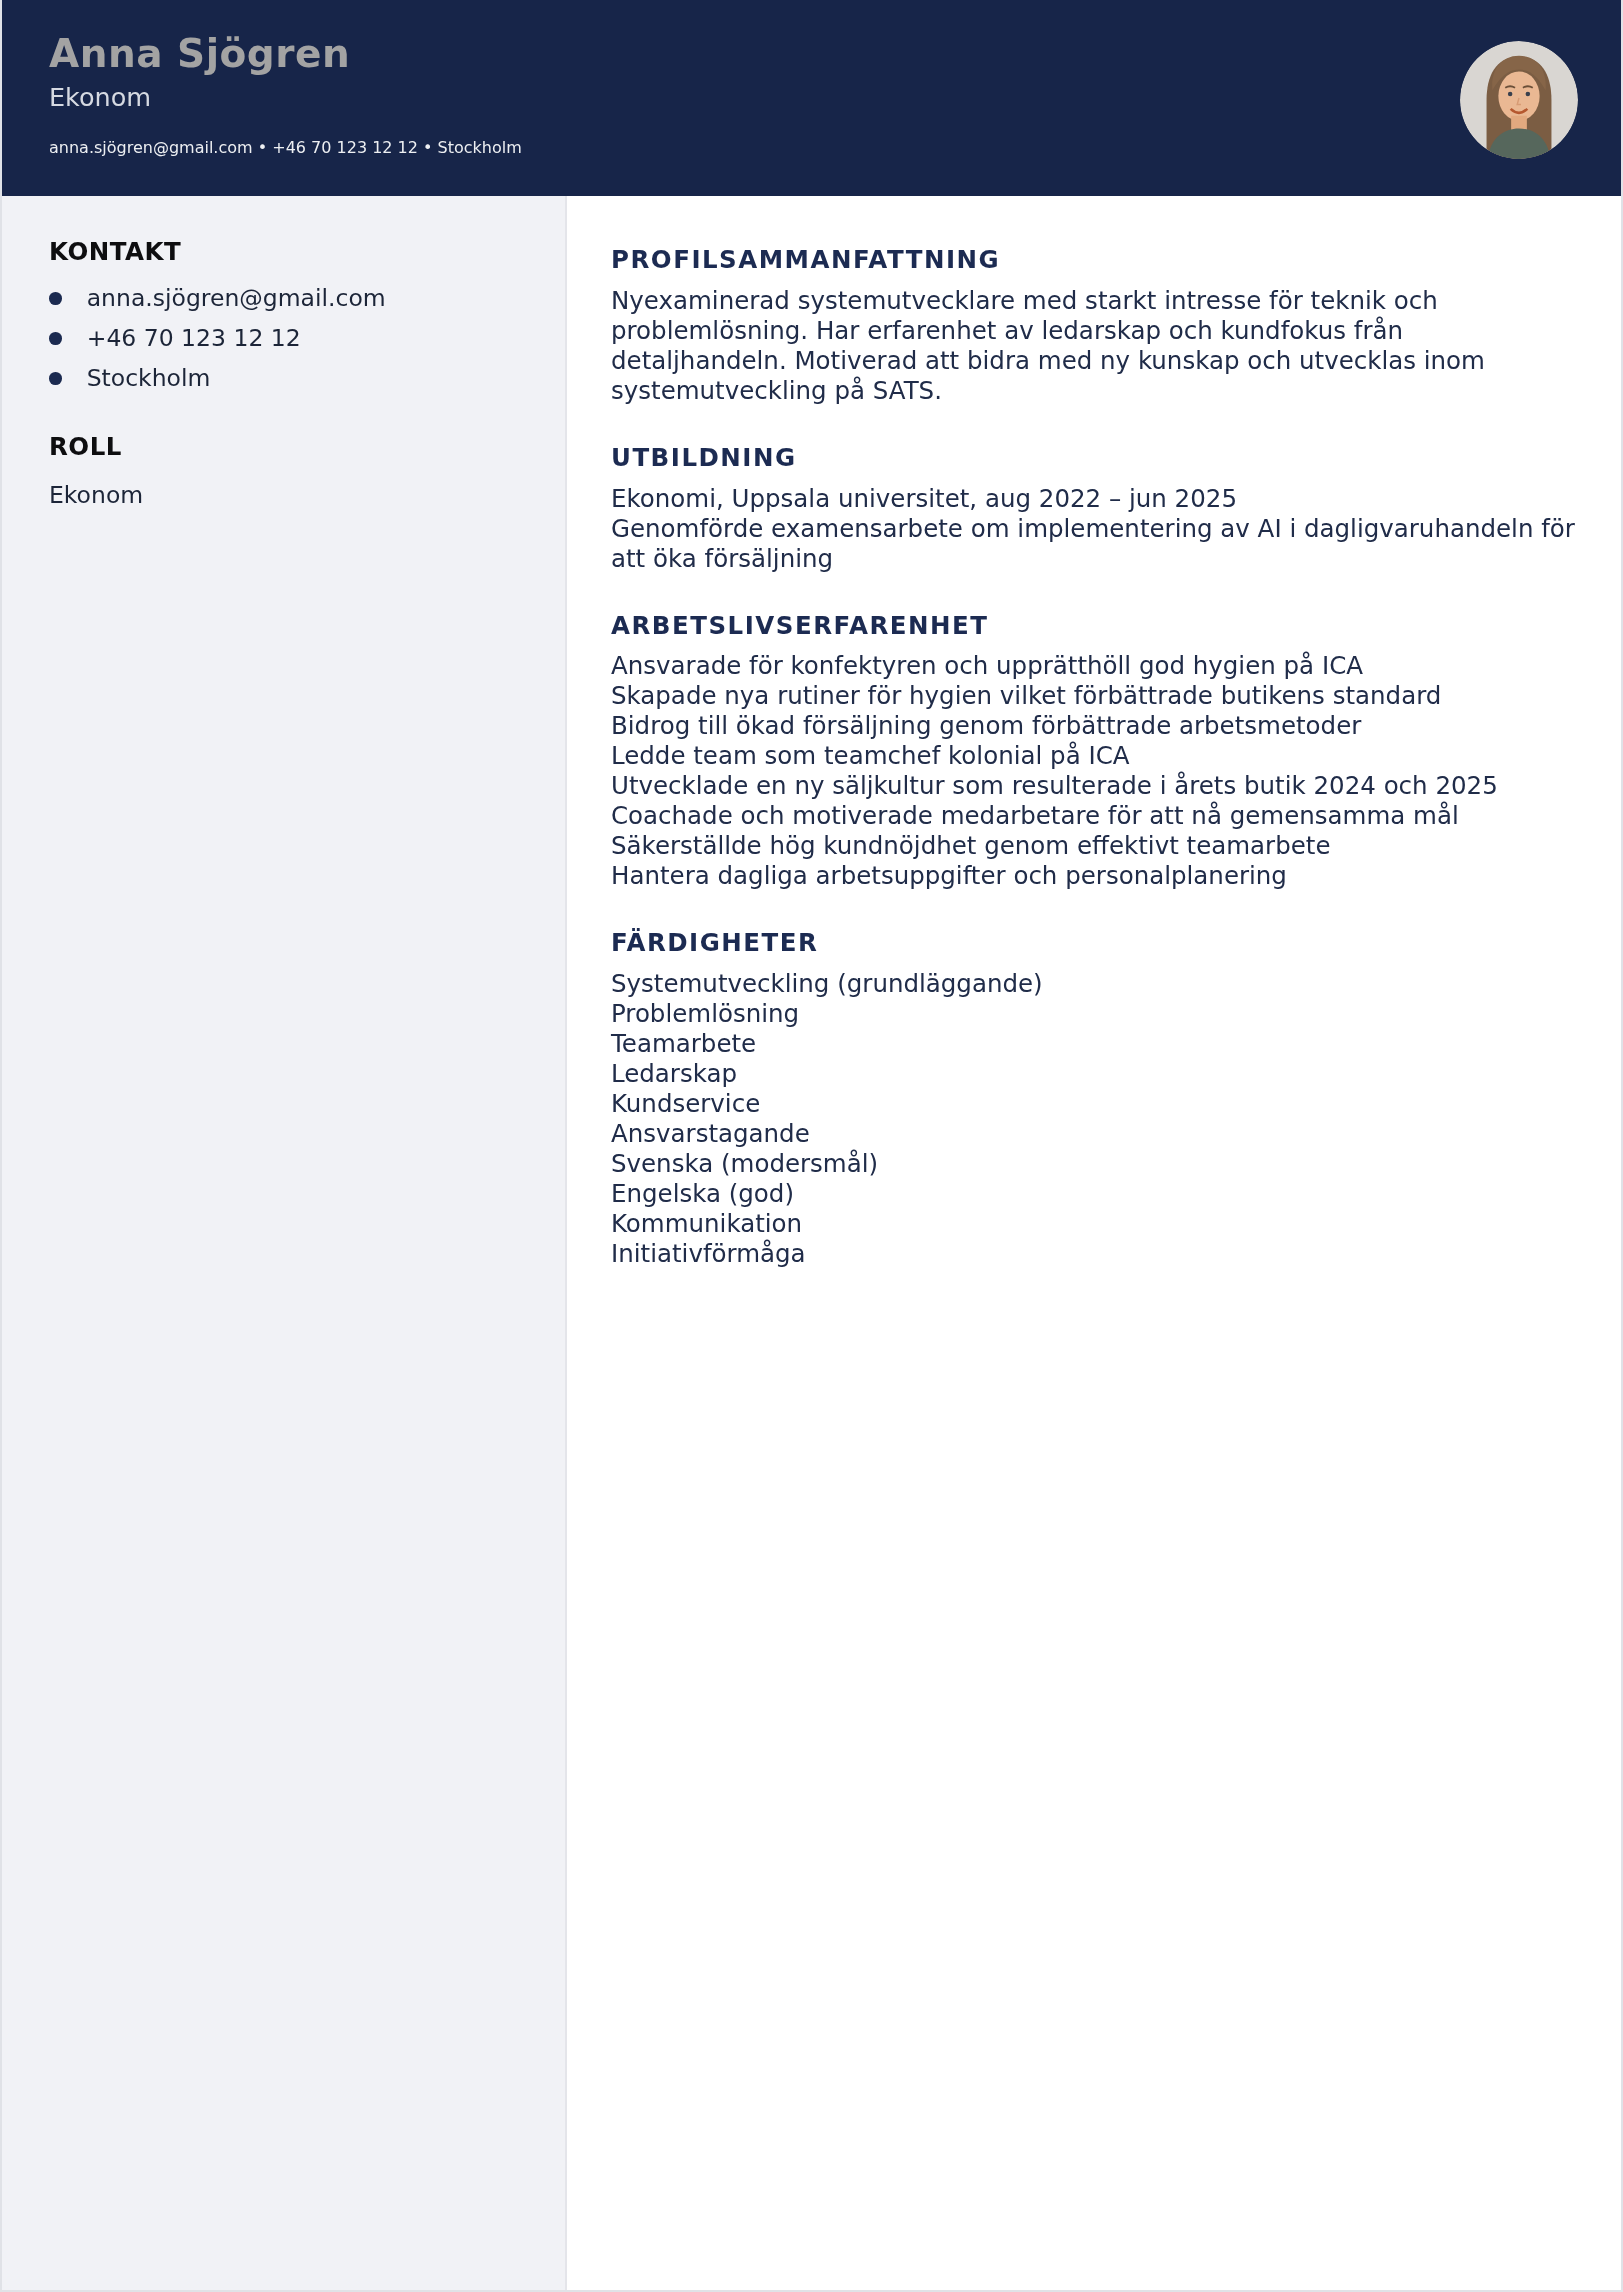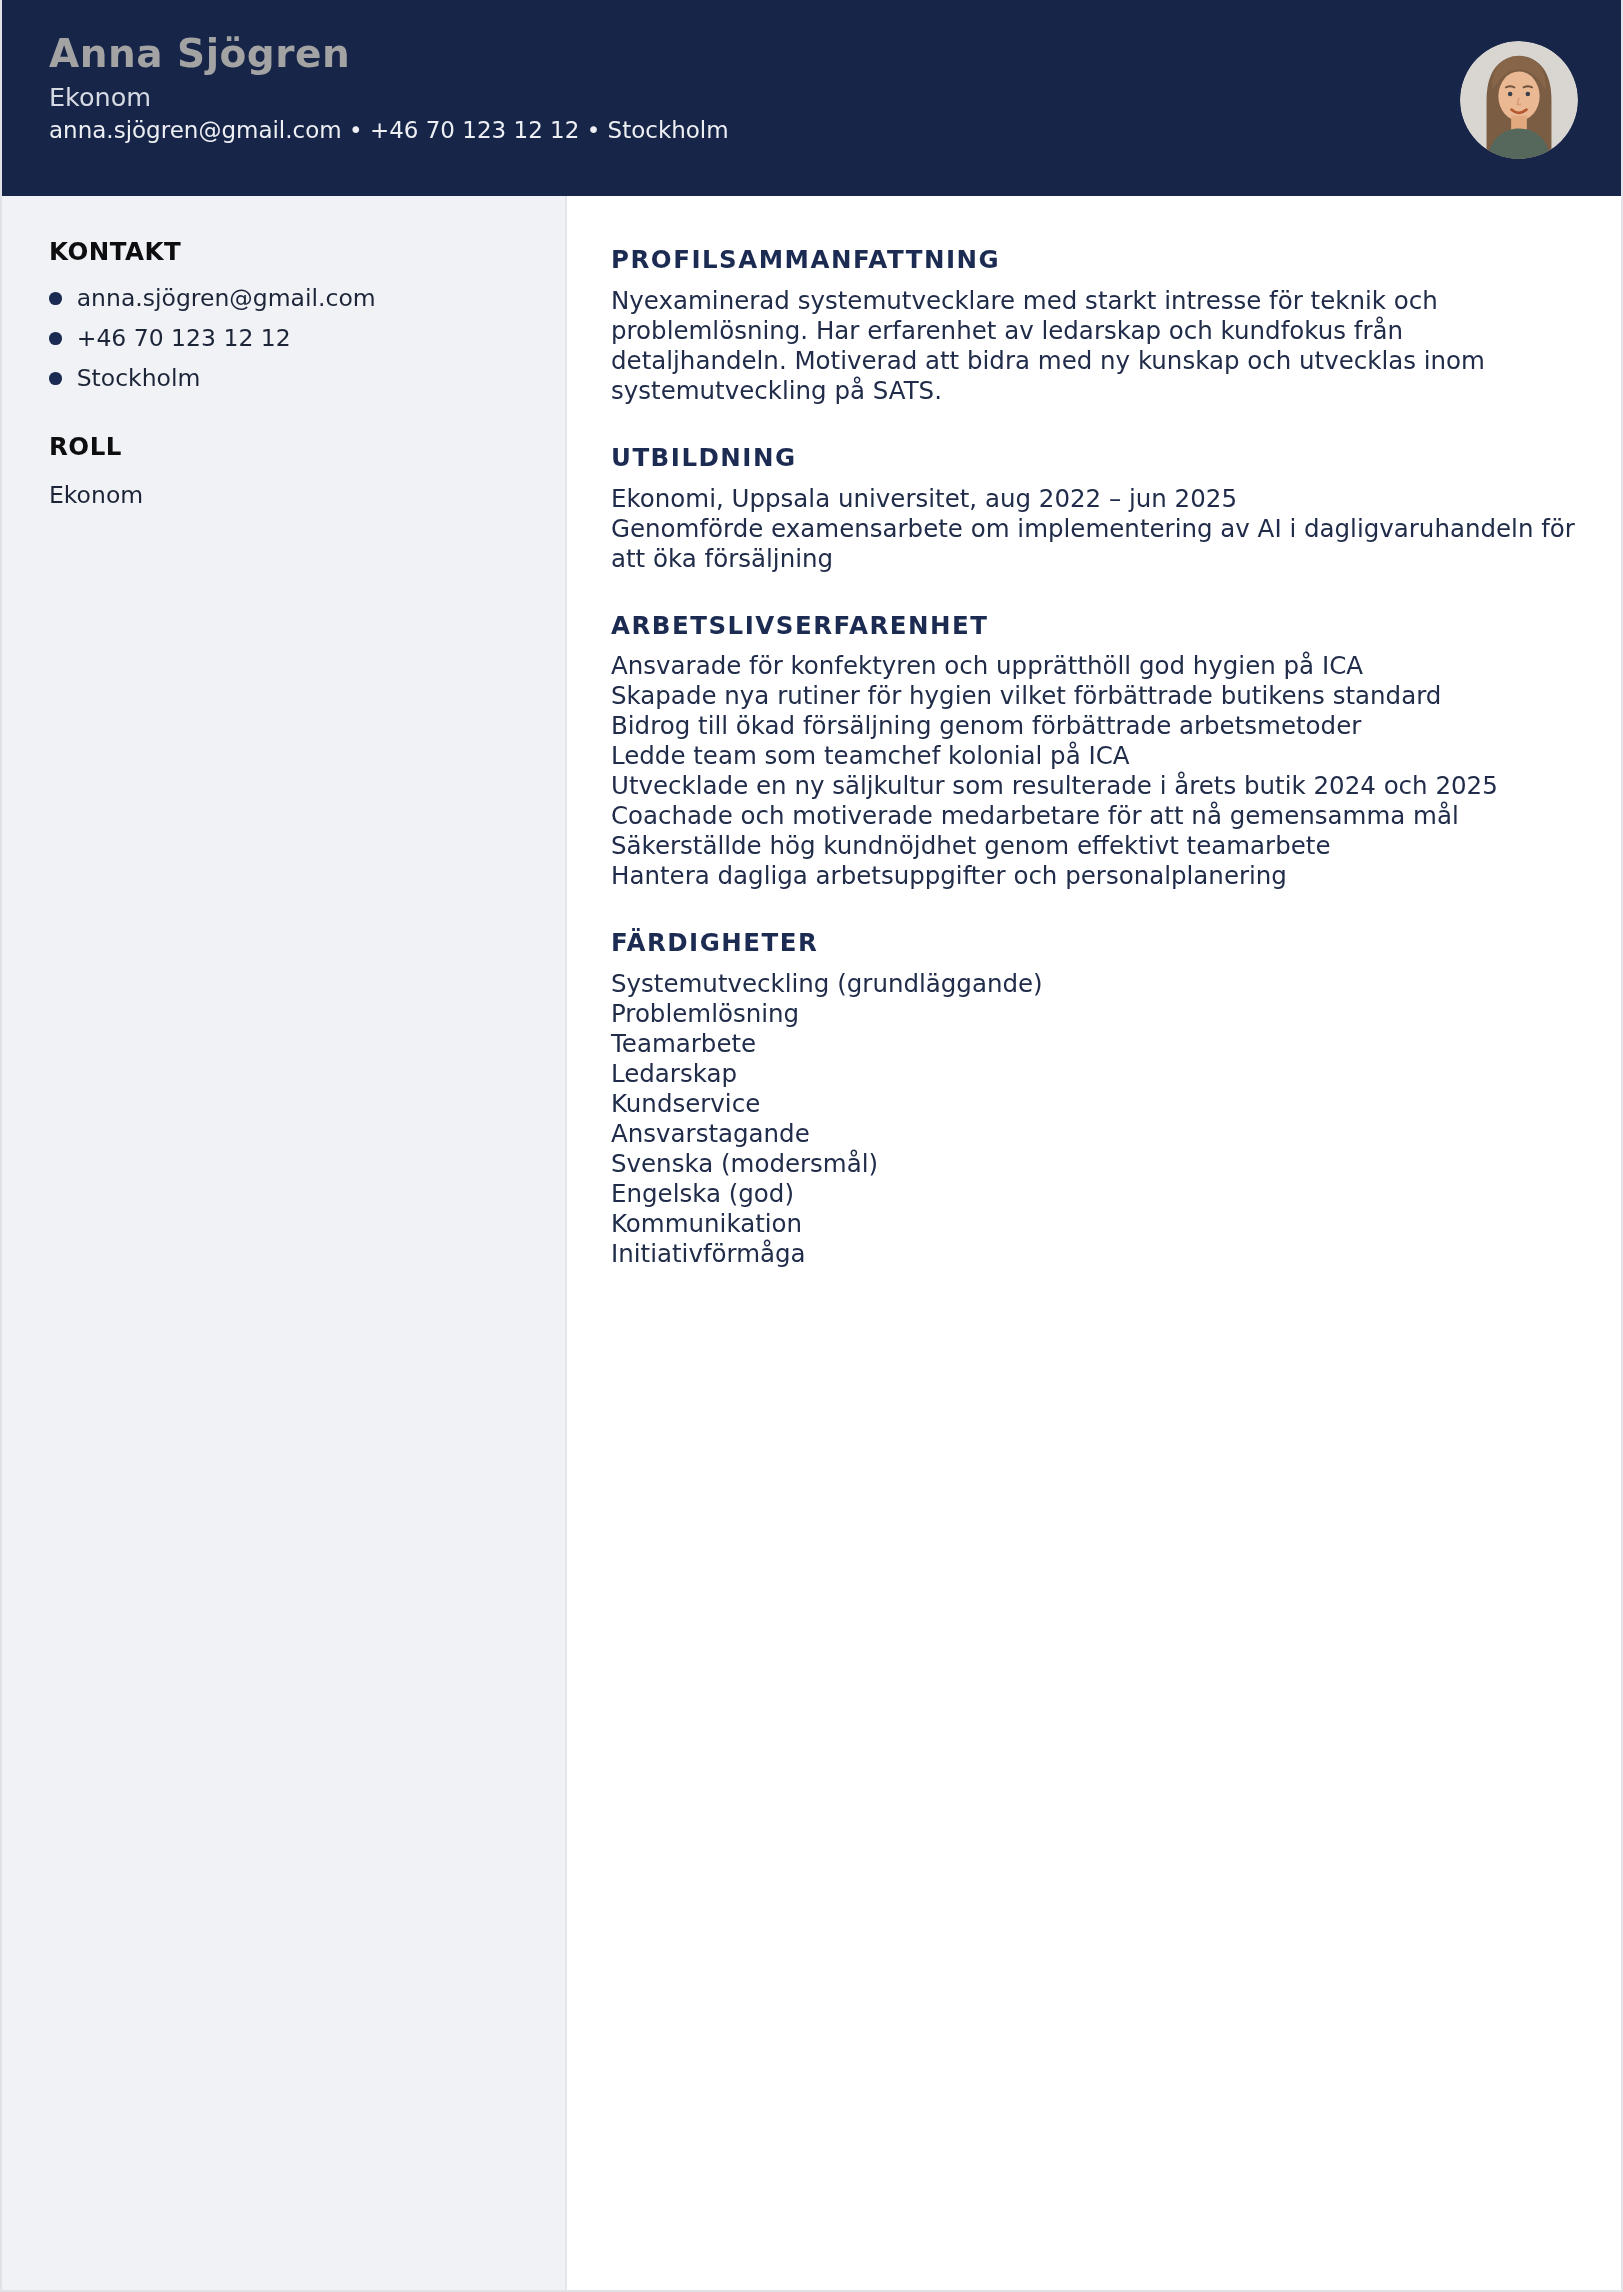--- a/index.html
+++ b/index.html
@@ -26,21 +26,21 @@
   }
   .name {
     font-size:39px; font-weight:bold; line-height:49px;
     letter-spacing:0.5px; color:#a3a3a3;
   }
   .subtitle {
     font-size:25.5px; line-height:31px; margin-top:3.9px;
     color:#d6dae2; font-weight:normal;
   }
   .contact-line {
-    font-size:23px; line-height:27.4px; margin-top:4px;
+    font-size:16px; line-height:27.4px; margin-top:21px;
     color:#edeff2;
   }
   .avatar {
     position:absolute; top:41px; right:43px;
     width:118px; height:118px; border-radius:50%;
     overflow:hidden; display:block;
   }
 
   
   .content { flex:1; display:flex; min-height:0; }
@@ -49,21 +49,21 @@
     flex:0 0 565px;
     background:#f1f2f6;
     border-right:2px solid #e4e5ea;
     padding:41px 39px 0 47px;
   }
   .side-heading {
     font-size:24.5px; font-weight:bold; color:#0e0e10;
     letter-spacing:0.5px; margin-bottom:19.6px;
   }
   .contact-item {
-    display:flex; align-items:center; gap:15px;
+    display:flex; align-items:center; gap:25px;
     font-size:23.5px; line-height:25.5px; color:#1c2538;
     margin-bottom:14.7px;
   }
   .dot {
     width:12.7px; height:12.7px; border-radius:50%;
     background:#1b2a50; flex:none;
   }
   .role-block { margin-top:41px; }
   .role-value { font-size:23.5px; color:#1c2538; }
 

